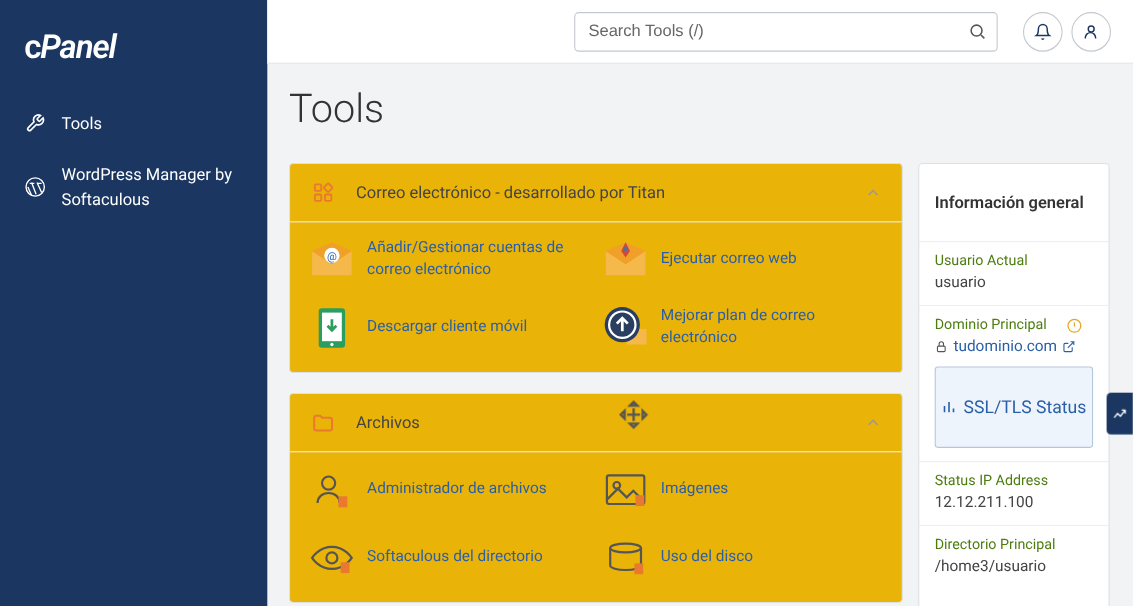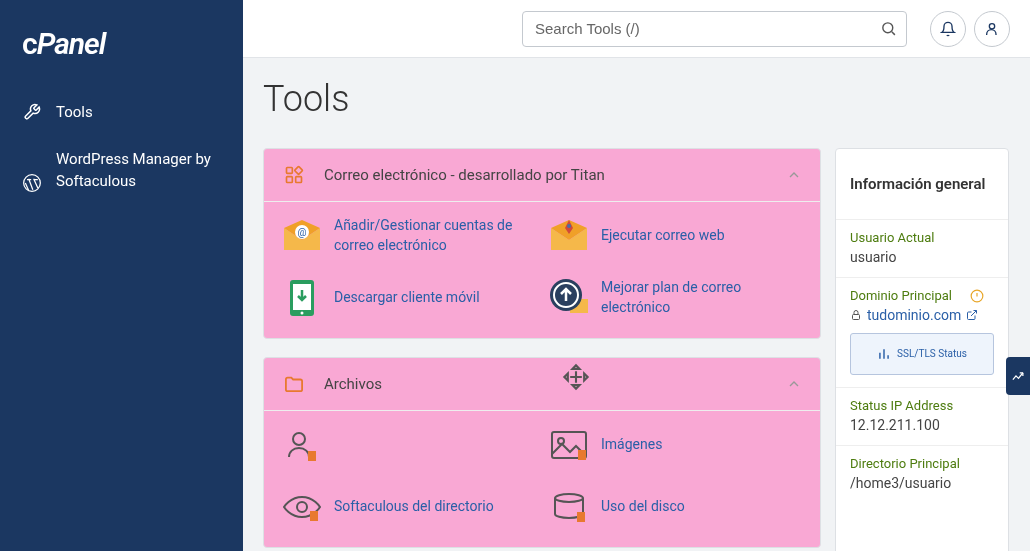--- a/index.html
+++ b/index.html
@@ -2,50 +2,50 @@
 <html><head>
 <meta charset="utf-8">
 <style>
 *{box-sizing:border-box;margin:0;padding:0}
 body{font-family:-apple-system,BlinkMacSystemFont,"Segoe UI",Roboto,sans-serif;background:#f1f3f5;width:1030px;height:551px;overflow:hidden;position:relative}
 .sidebar{position:absolute;left:0;top:0;width:243px;height:551px;background:#1b3761;color:#fff;padding:12px 0}
 .logo{padding:14px 10px 28px 22px}
 .logo-text{font-size:30px;font-weight:600;font-style:italic;letter-spacing:-1px}
 .logo-text .c{font-style:normal}
 .nav-item{padding:12px 22px;display:flex;align-items:center;font-size:15px;cursor:pointer}
-.nav-item.multi{align-items:flex-end}
+.nav-item.multi{align-items:center}
 .nav-icon{width:20px;height:20px;margin-right:14px;display:flex;align-items:center;justify-content:center;flex-shrink:0}
 .nav-label{line-height:1.5}
 .topbar{position:absolute;left:243px;top:0;right:0;height:58px;background:#fff;border-bottom:1px solid #e1e4e8;display:flex;align-items:center;padding:17px 20px}
 .search-wrap{position:relative;margin-left:auto;margin-right:15px;width:385px}
 .search{width:100%;height:36px;border:1px solid #c4c9cf;border-radius:4px;padding:0 36px 0 12px;font-size:15px;color:#555}
 .search::placeholder{color:#666}
 .search-icon{position:absolute;right:10px;top:9px;color:#555}
 .topbar-btn{width:36px;height:36px;border:1px solid #c4c9cf;border-radius:50%;display:flex;align-items:center;justify-content:center;margin-left:8px;cursor:pointer;color:#1b3761}
 .main{position:absolute;left:243px;top:58px;right:0;bottom:0;overflow:auto;padding:20px 20px 20px 20px}
 .page-title{font-size:36px;font-weight:300;color:#333;margin-bottom:28px}
 .content-row{display:flex;gap:14px}
 .panels{flex:1;max-width:558px}
-.panel{background:#f9a8d4;border:1px solid #dde0e4;border-radius:4px;margin-bottom:18px}
+.panel{background:#eab308;border:1px solid #dde0e4;border-radius:4px;margin-bottom:18px}
 .panel-header{display:flex;align-items:center;padding:14px 18px;cursor:pointer}
 .panel-icon{width:24px;height:24px;margin-right:18px;display:flex;align-items:center;justify-content:center}
 .panel-title{font-size:15px;color:#444;flex:1}
 .chevron{color:#999}
 .panel-body{padding:12px 16px 18px 16px;border-top:1px solid #eee}
 .items-grid{display:grid;grid-template-columns:1fr 1fr;gap:18px 10px}
 .item{display:flex;align-items:center;cursor:pointer}
 .item-icon{width:44px;height:44px;margin-right:10px;display:flex;align-items:center;justify-content:center;flex-shrink:0}
 .item-label{font-size:14px;color:#2a5fa7;line-height:1.4}
 .side-panel{width:174px;background:#fff;border:1px solid #dde0e4;border-radius:4px}
 .side-header{padding:26px 14px;font-size:15px;font-weight:600;color:#333;border-bottom:1px solid #eee}
 .side-sec{padding:10px 14px 12px 14px;border-bottom:1px solid #eee}
 .side-label{font-size:13px;color:#4d7c0f;margin-bottom:4px}
 .side-val{font-size:14px;color:#444}
 .domain-row{display:flex;align-items:center;gap:5px;font-size:14px;color:#2a5fa7;margin-bottom:10px}
-.ssl-btn{display:flex;align-items:center;justify-content:center;gap:6px;width:100%;border:1px solid #b6c5de;background:#eef4fc;color:#2a5fa7;border-radius:3px;padding:13px 4px;cursor:pointer;font-size:10px;text-align:center;line-height:1.4}
+.ssl-btn{display:flex;align-items:center;justify-content:center;gap:6px;width:100%;border:1px solid #b6c5de;background:#eef4fc;color:#2a5fa7;border-radius:3px;padding:25px 4px;cursor:pointer;font-size:16px;text-align:center;line-height:1.4}
 .drag-handle{position:absolute;left:562px;top:363px;width:28px;height:28px;color:#555;cursor:move}
 .float-tab{position:absolute;right:0;top:357px;width:24px;height:38px;background:#1b3761;border-radius:4px 0 0 4px;display:flex;align-items:center;justify-content:center;color:#fff;cursor:pointer}
 svg{display:block}
 </style>
 </head>
 <body>
 
 <div class="sidebar">
   <div class="logo">
     <span class="logo-text"><span class="c">c</span>Panel</span>
@@ -186,20 +186,21 @@
         <div class="panel-body">
           <div class="items-grid">
             <div class="item">
               <span class="item-icon">
                 <svg width="36" height="36" viewBox="0 0 36 36" fill="none" stroke="#555" stroke-width="2">
                     <circle cx="15" cy="12" r="6"></circle>
                     <path d="M5 30c0-5 4-9 10-9s10 4 10 9"></path>
                     <rect x="24" y="24" width="8" height="10" fill="#e8792f" stroke="none"></rect>
                   </svg>
               </span>
+              <span class="item-label">Administrador de archivos</span>
             </div>
             <div class="item">
               <span class="item-icon">
                 <svg width="38" height="30" viewBox="0 0 38 30" fill="none" stroke="#555" stroke-width="2">
                     <rect x="2" y="2" width="34" height="26" rx="2"></rect>
                     <circle cx="11" cy="11" r="3"></circle>
                     <path d="M2 24l10-10 8 8 6-6 10 10"></path>
                     <rect x="28" y="20" width="8" height="10" fill="#e8792f" stroke="none"></rect>
                   </svg>
               </span>

